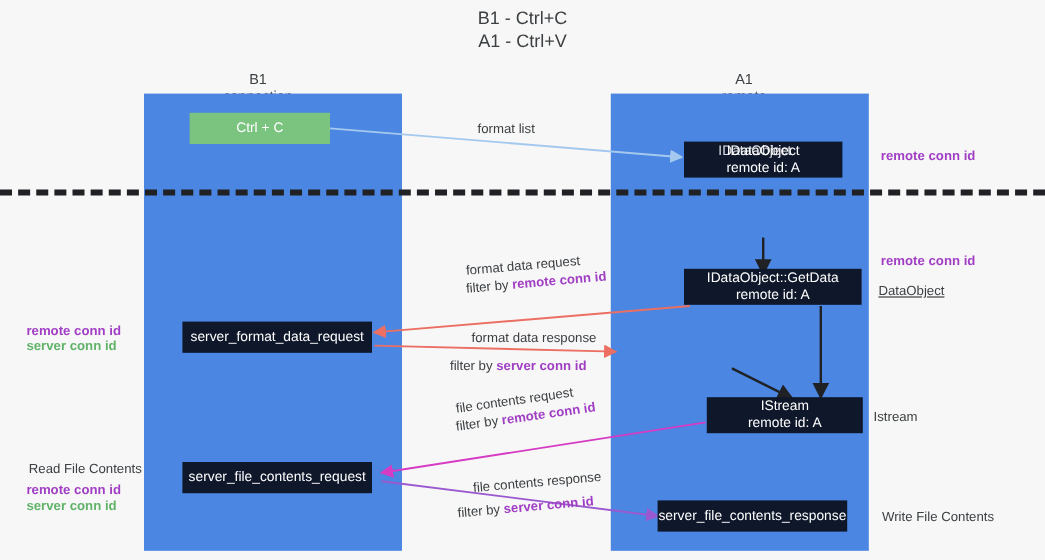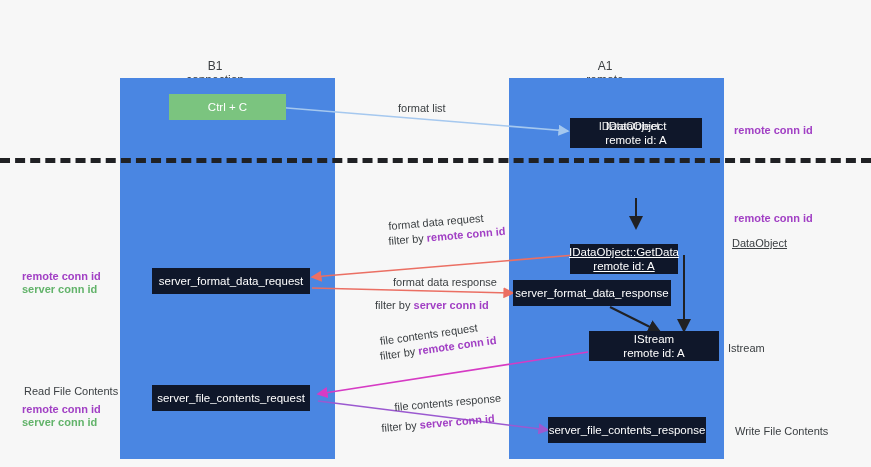--- a/index.html
+++ b/index.html
@@ -92,26 +92,30 @@
     position: absolute;
     left: -7px; top: 0;
     opacity: .85;
   }
 </style>
 </head>
 <body>
 
 <div id="stage">
 
+  <div class="abs title">
+    <div>B1 - Ctrl+C</div>
+    <div>A1 - Ctrl+V</div>
+  </div>
 
   <div class="abs col-head" style="left:155px; top:47px; width:120px;">
     <div>B1</div>
     <div>connection</div>
   </div>
-  <div class="abs col-head" style="left:545px; top:47px; width:120px;">
+  <div class="abs col-head" style="left:560px; top:47px; width:120px;">
     <div>A1</div>
     <div>remote</div>
   </div>
 
   <div class="abs lane" style="left:120px; top:78px; width:215px; height:381px;"></div>
   <div class="abs lane" style="left:509px; top:78px; width:215px; height:381px;"></div>
 
   <div class="abs sep"></div>
 
   <svg class="abs overlay" viewBox="0 0 871 467">
@@ -143,45 +147,42 @@
 
     <path d="M684,255 L684,331" stroke="#202124" stroke-width="2" fill="none" marker-end="url(#ah-black)"></path>
 
     <path d="M610,307 L660,332" stroke="#202124" stroke-width="2" fill="none" marker-end="url(#ah-black)"></path>
 
     <path d="M588,352 L318,394" stroke="#d63bc4" stroke-width="1.6" fill="none" marker-end="url(#ah-magenta)"></path>
 
     <path d="M318,401 L548,430" stroke="#9b59d0" stroke-width="1.6" fill="none" marker-end="url(#ah-purple)"></path>
   </svg>
 
-  <div class="abs node green" style="left:158px; top:94px; width:117px; height:26px;margin-left:11px;">
+  <div class="abs node green" style="left:158px; top:94px; width:117px; height:26px;">
     <span>Ctrl + C</span>
   </div>
 
   <div class="abs node orange" style="left:570px; top:118px; width:132px; height:30px;">
     <span class="garble">
       <span>IDataObject</span>
       <span class="over">IDataObject</span>
     </span>
     <span class="l2">remote id: A</span>
   </div>
 
 
-  <div class="abs node orange" style="left:570px; top:244px; width:108px; height:30px;text-decoration:underline;">
+  <div class="abs node orange" style="left:570px; top:224px; width:148px; height:30px;">
     <span>IDataObject::GetData</span>
     <span class="l2">remote id: A</span>
   </div>
 
   <div class="abs node orange" style="left:152px; top:268px; width:158px; height:26px;">
     <span>server_format_data_request</span>
   </div>
 
-  <div class="abs node orange" style="left:513px; top:280px; width:158px; height:26px;">
-    <span>server_format_data_response</span>
-  </div>
 
   <div class="abs node orange" style="left:589px; top:331px; width:130px; height:30px;">
     <span>IStream</span>
     <span class="l2">remote id: A</span>
   </div>
 
   <div class="abs node orange" style="left:548px; top:417px; width:158px; height:26px;">
     <span>server_file_contents_response</span>
   </div>
 

